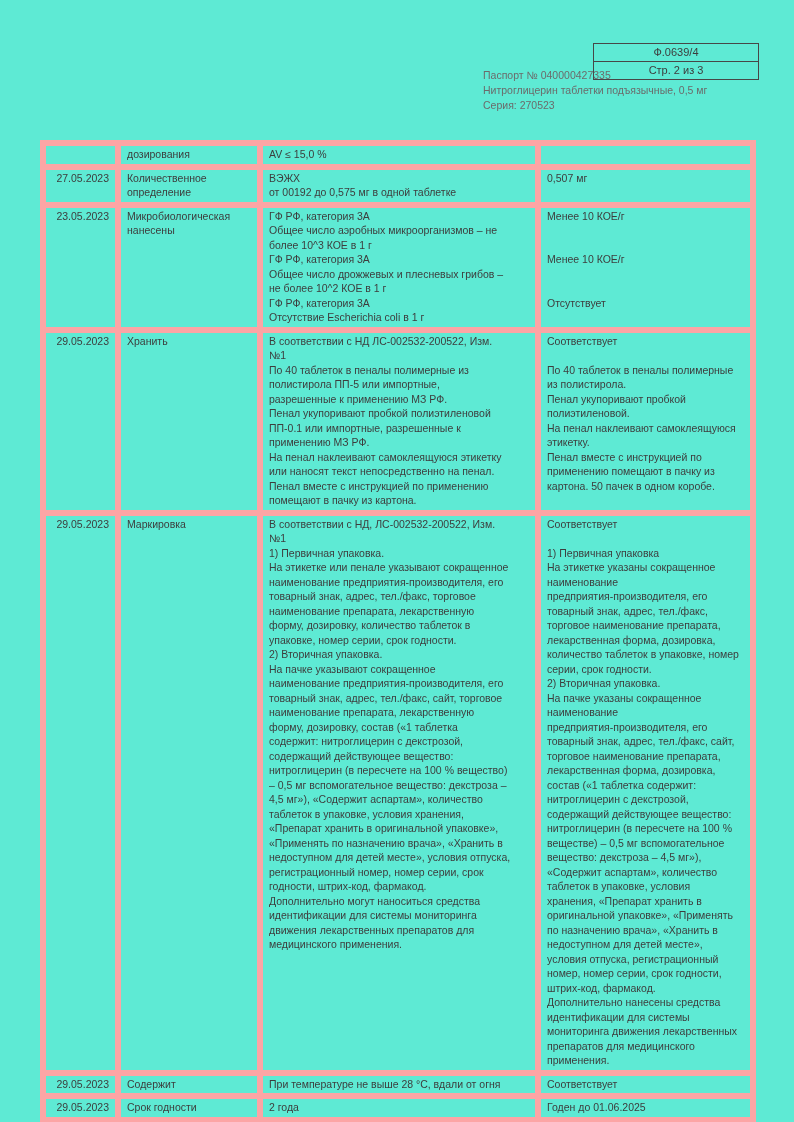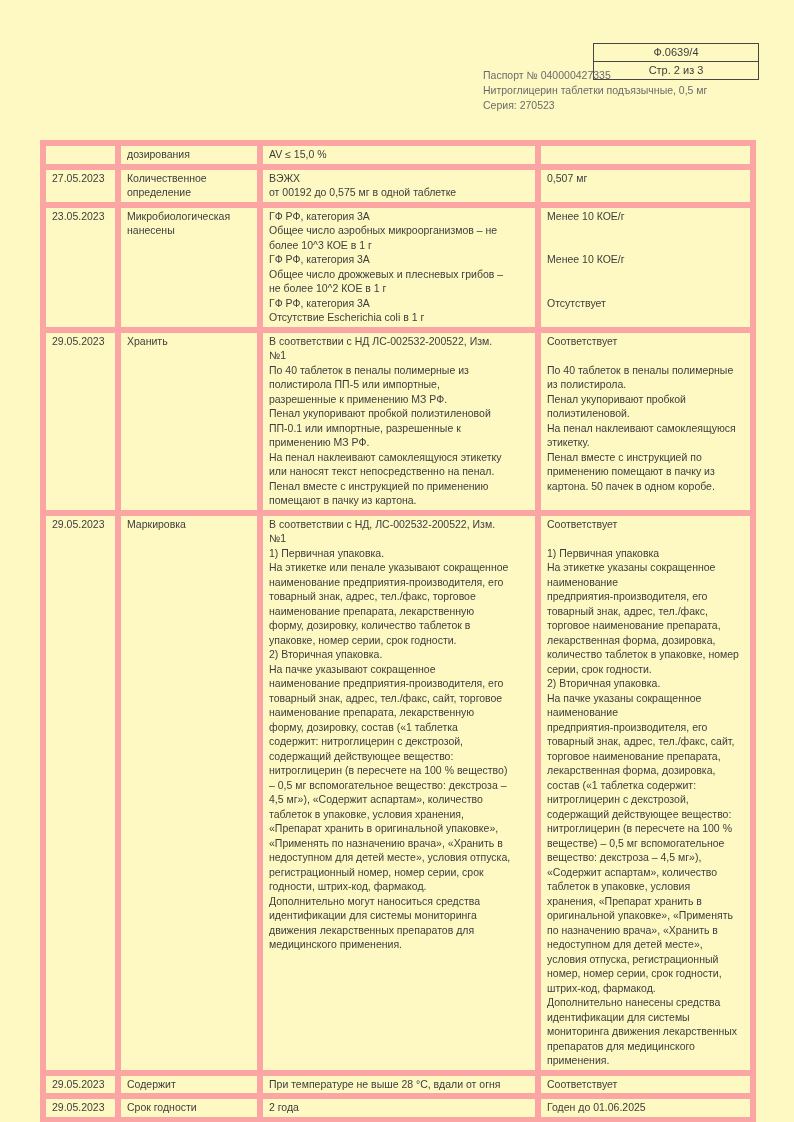--- a/index.html
+++ b/index.html
@@ -1,19 +1,19 @@
 <!DOCTYPE html>
 <html><head>
 <meta charset="utf-8">
 <style>
   html, body { margin:0; padding:0; background:#e8e8e8; }
   .page {
     position:relative;
     width:794px; height:1122px;
-    background:#fef9c3;
+    background:#5eead4;
     font-family:"Liberation Sans", sans-serif;
     color:#3d3d3d;
     overflow:hidden;
     box-shadow:0 0 4px rgba(0,0,0,.2);
     margin:0 auto;
   }
   .ref-box {
     position:absolute; top:43px; left:593px; width:164px;
     border:1px solid #474747;
   }
@@ -33,21 +33,21 @@
   }
   table.main-table td {
     border:6px solid #fca5a5;
     font-size:10.5px; line-height:14.5px;
     vertical-align:top;
     padding:1px 6px 2px 6px;
     white-space:pre-line;
     word-wrap:break-word;
     color:#3d3d3d;
   }
-  td.c-date { padding-left:8px; }
+  td.c-date { padding-left:8px;text-align:right; }
 </style>
 </head>
 <body>
 
 <div class="page">
 
   <div class="ref-box">
     <div class="ref-cell">Ф.0639/4</div>
     <div class="ref-cell">Стр. 2 из 3</div>
   </div>

